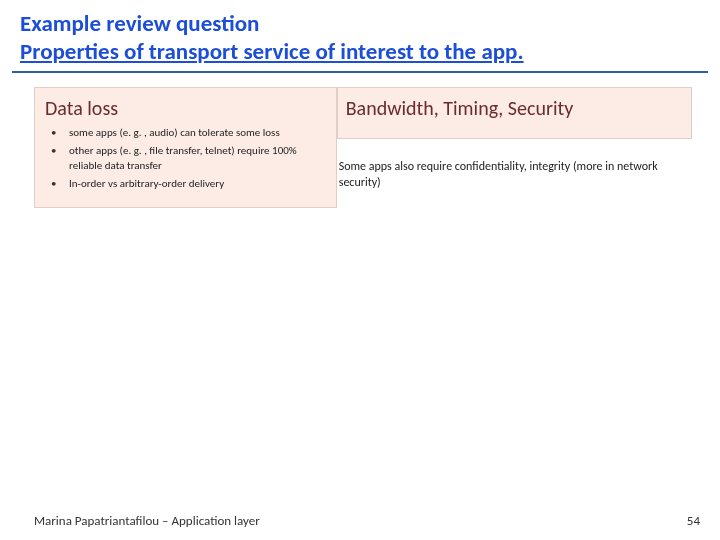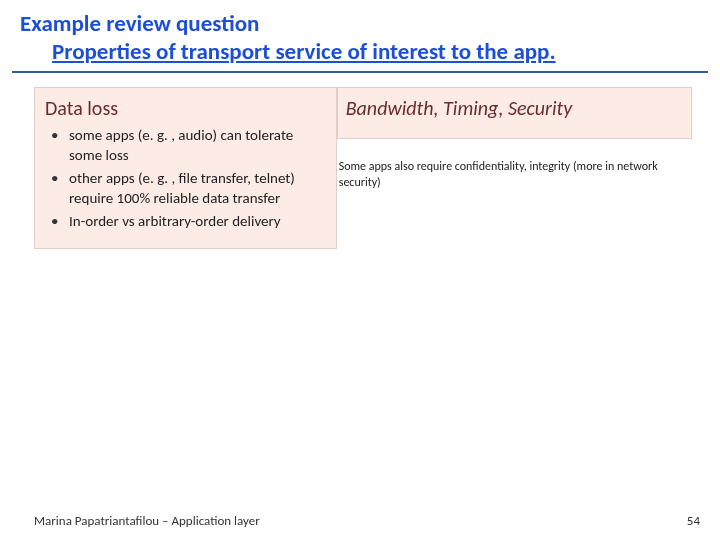--- a/index.html
+++ b/index.html
@@ -25,21 +25,20 @@
   .title-line {
     font-weight: 700;
     font-size: 23px;
     line-height: 1.2;
     color: #1d4ed8;
   }
   .title-line.underline {
     text-decoration: underline;
     text-decoration-thickness: 2px;
     text-underline-offset: 2px;
-    margin-left: 32px;
   }
   .title-rule {
     border: none;
     border-top: 2px solid #2f5fa0;
     margin: 2px 12px 0 12px;
   }
   .cols {
     display: flex;
     padding: 14px 28px 0 34px;
   }
@@ -55,39 +54,38 @@
   .box {
     background: #fdece6;
     border: 1px solid #e0cfc7;
     margin-bottom: 10px;
   }
   .box.left-box {
     padding: 8px 10px 12px 10px;
   }
   .box.right-box {
     padding: 8px 8px 12px 8px;
-    font-style: italic;
   }
   .sub-head {
     font-size: 20px;
     color: #6b2b2b;
     margin: 0 0 6px 0;
     font-weight: 400;
   }
   .sub-head.right {
     font-size: 20px;
   }
   ul.bullets, ul.squares {
     margin: 0;
     padding-left: 20px;
     list-style: none;
   }
   ul.bullets > li {
     position: relative;
-    font-size: 15px;
+    font-size: 11px;
     line-height: 1.3;
     margin-bottom: 4px;
     padding-left: 4px;
   }
   ul.bullets > li::before {
     content: "•";
     position: absolute;
     left: -14px;
     top: 0;
     color: #333;

